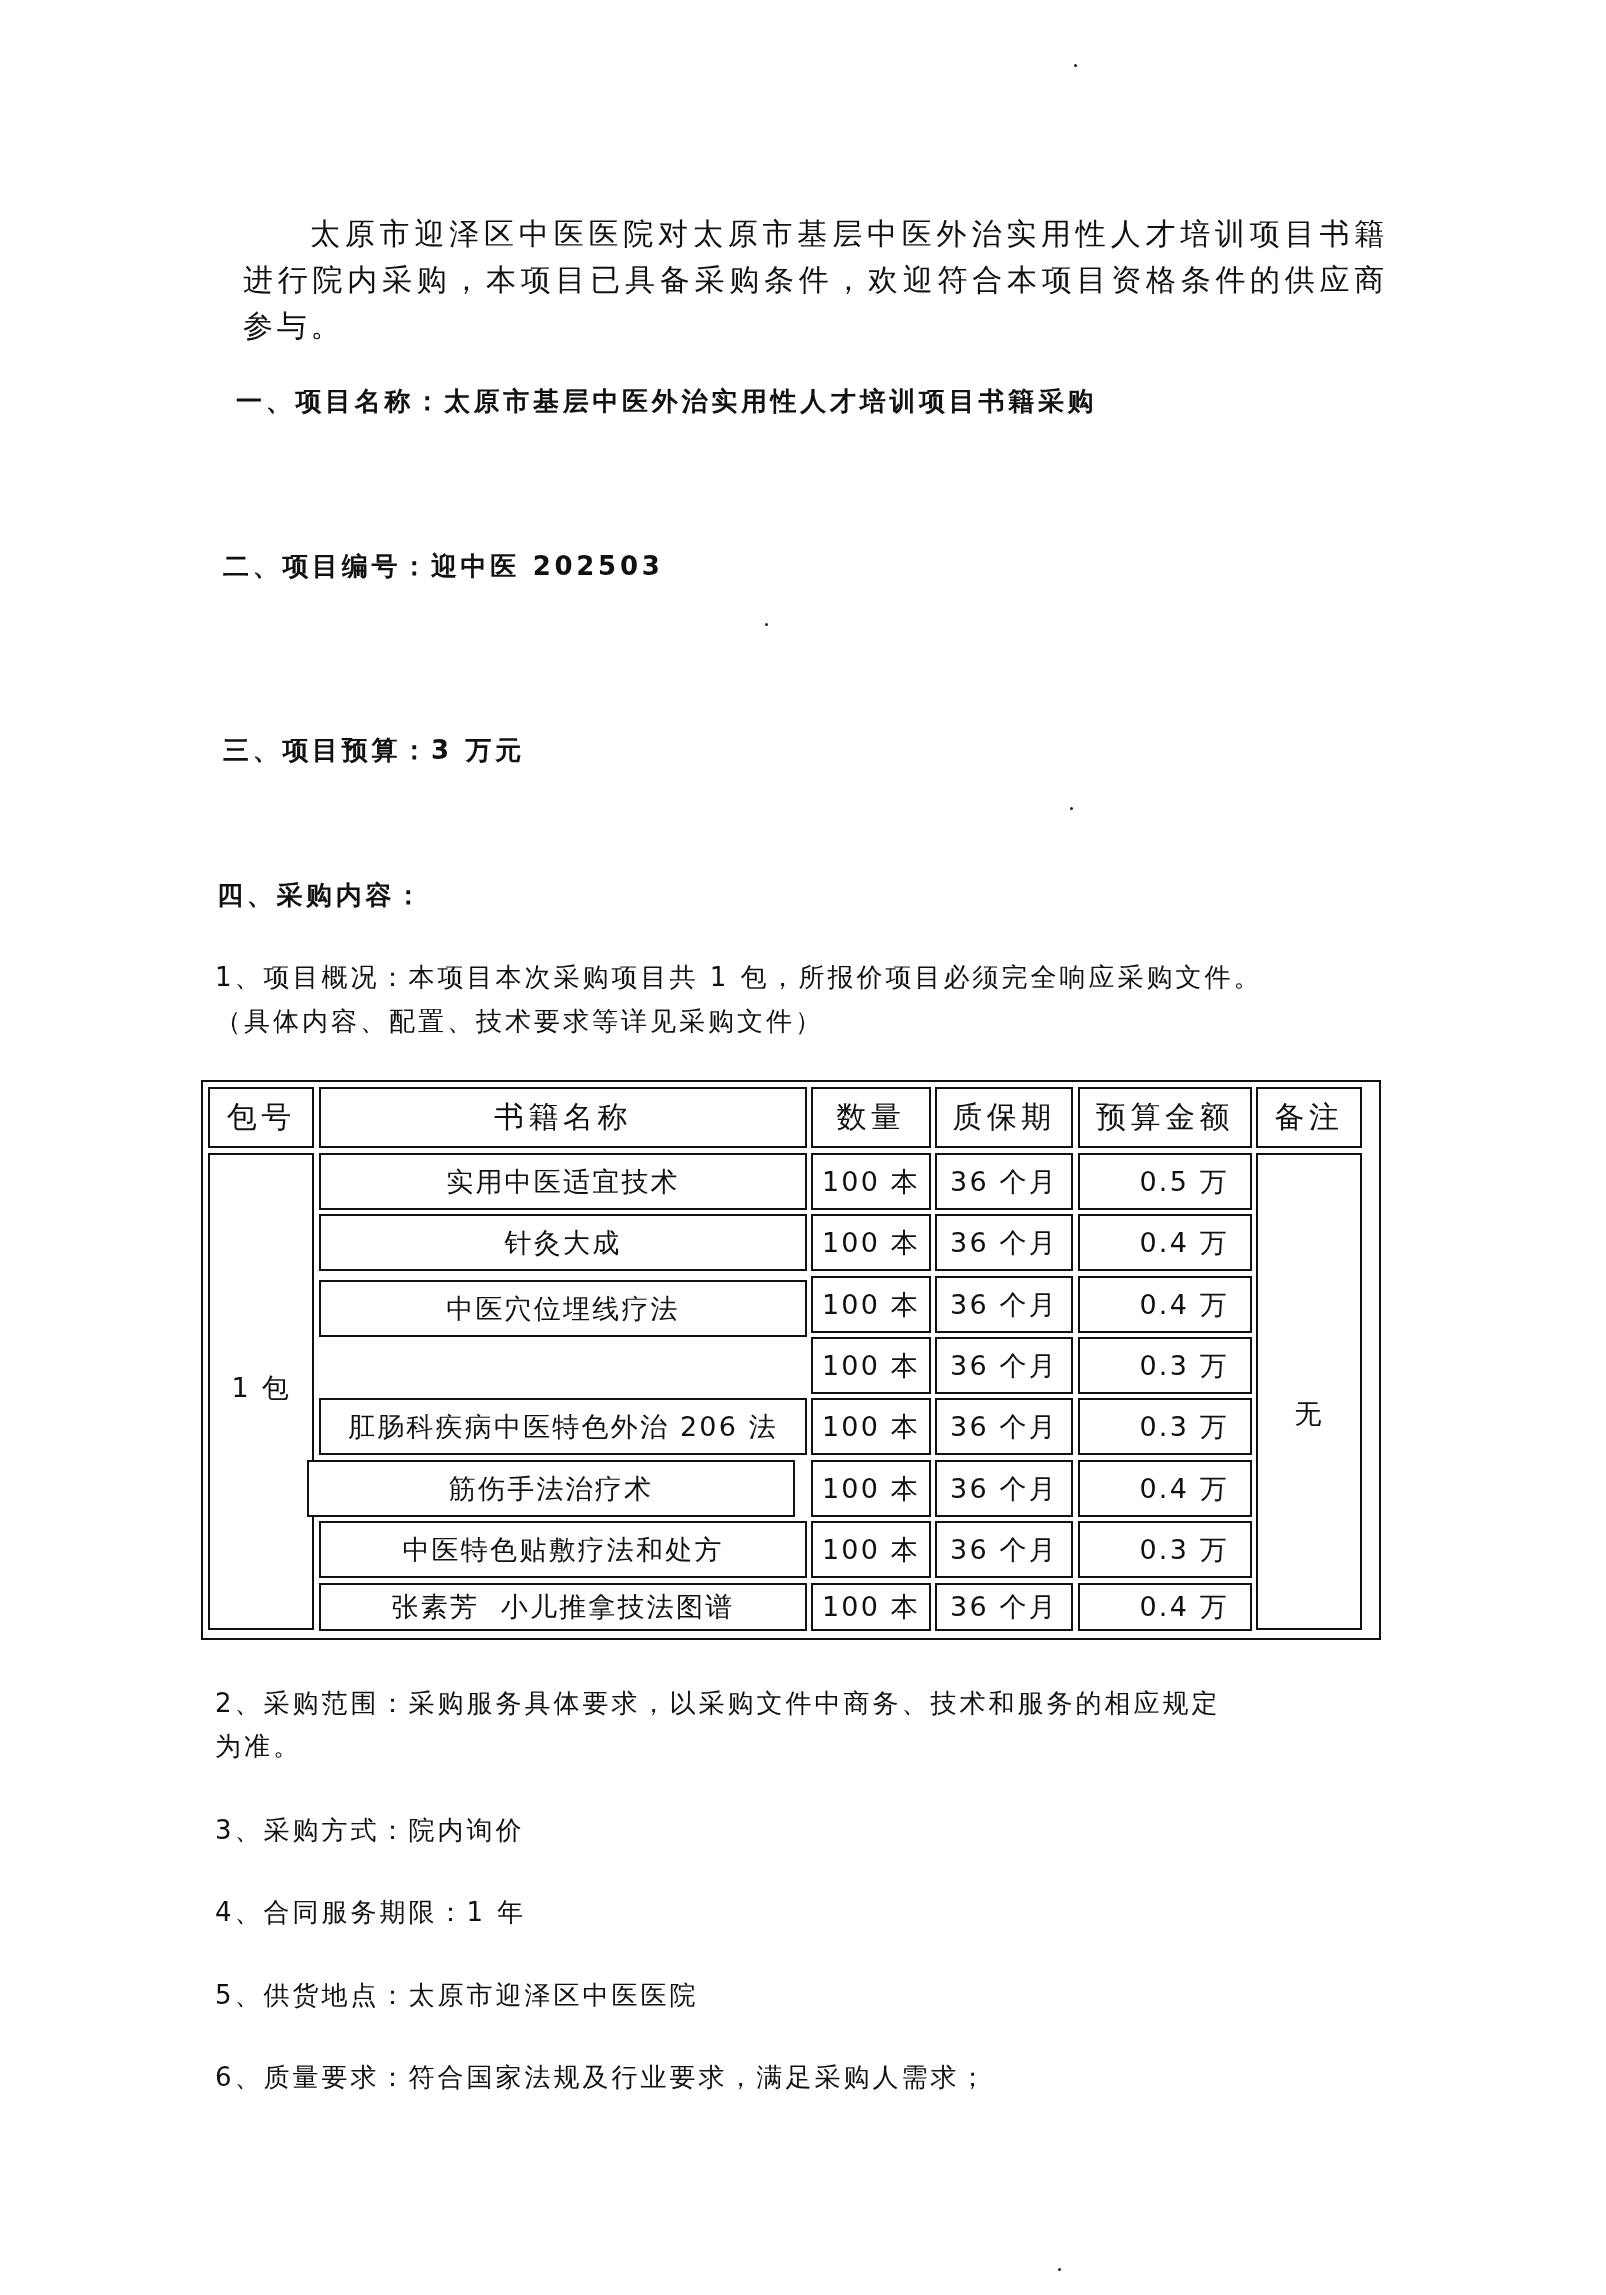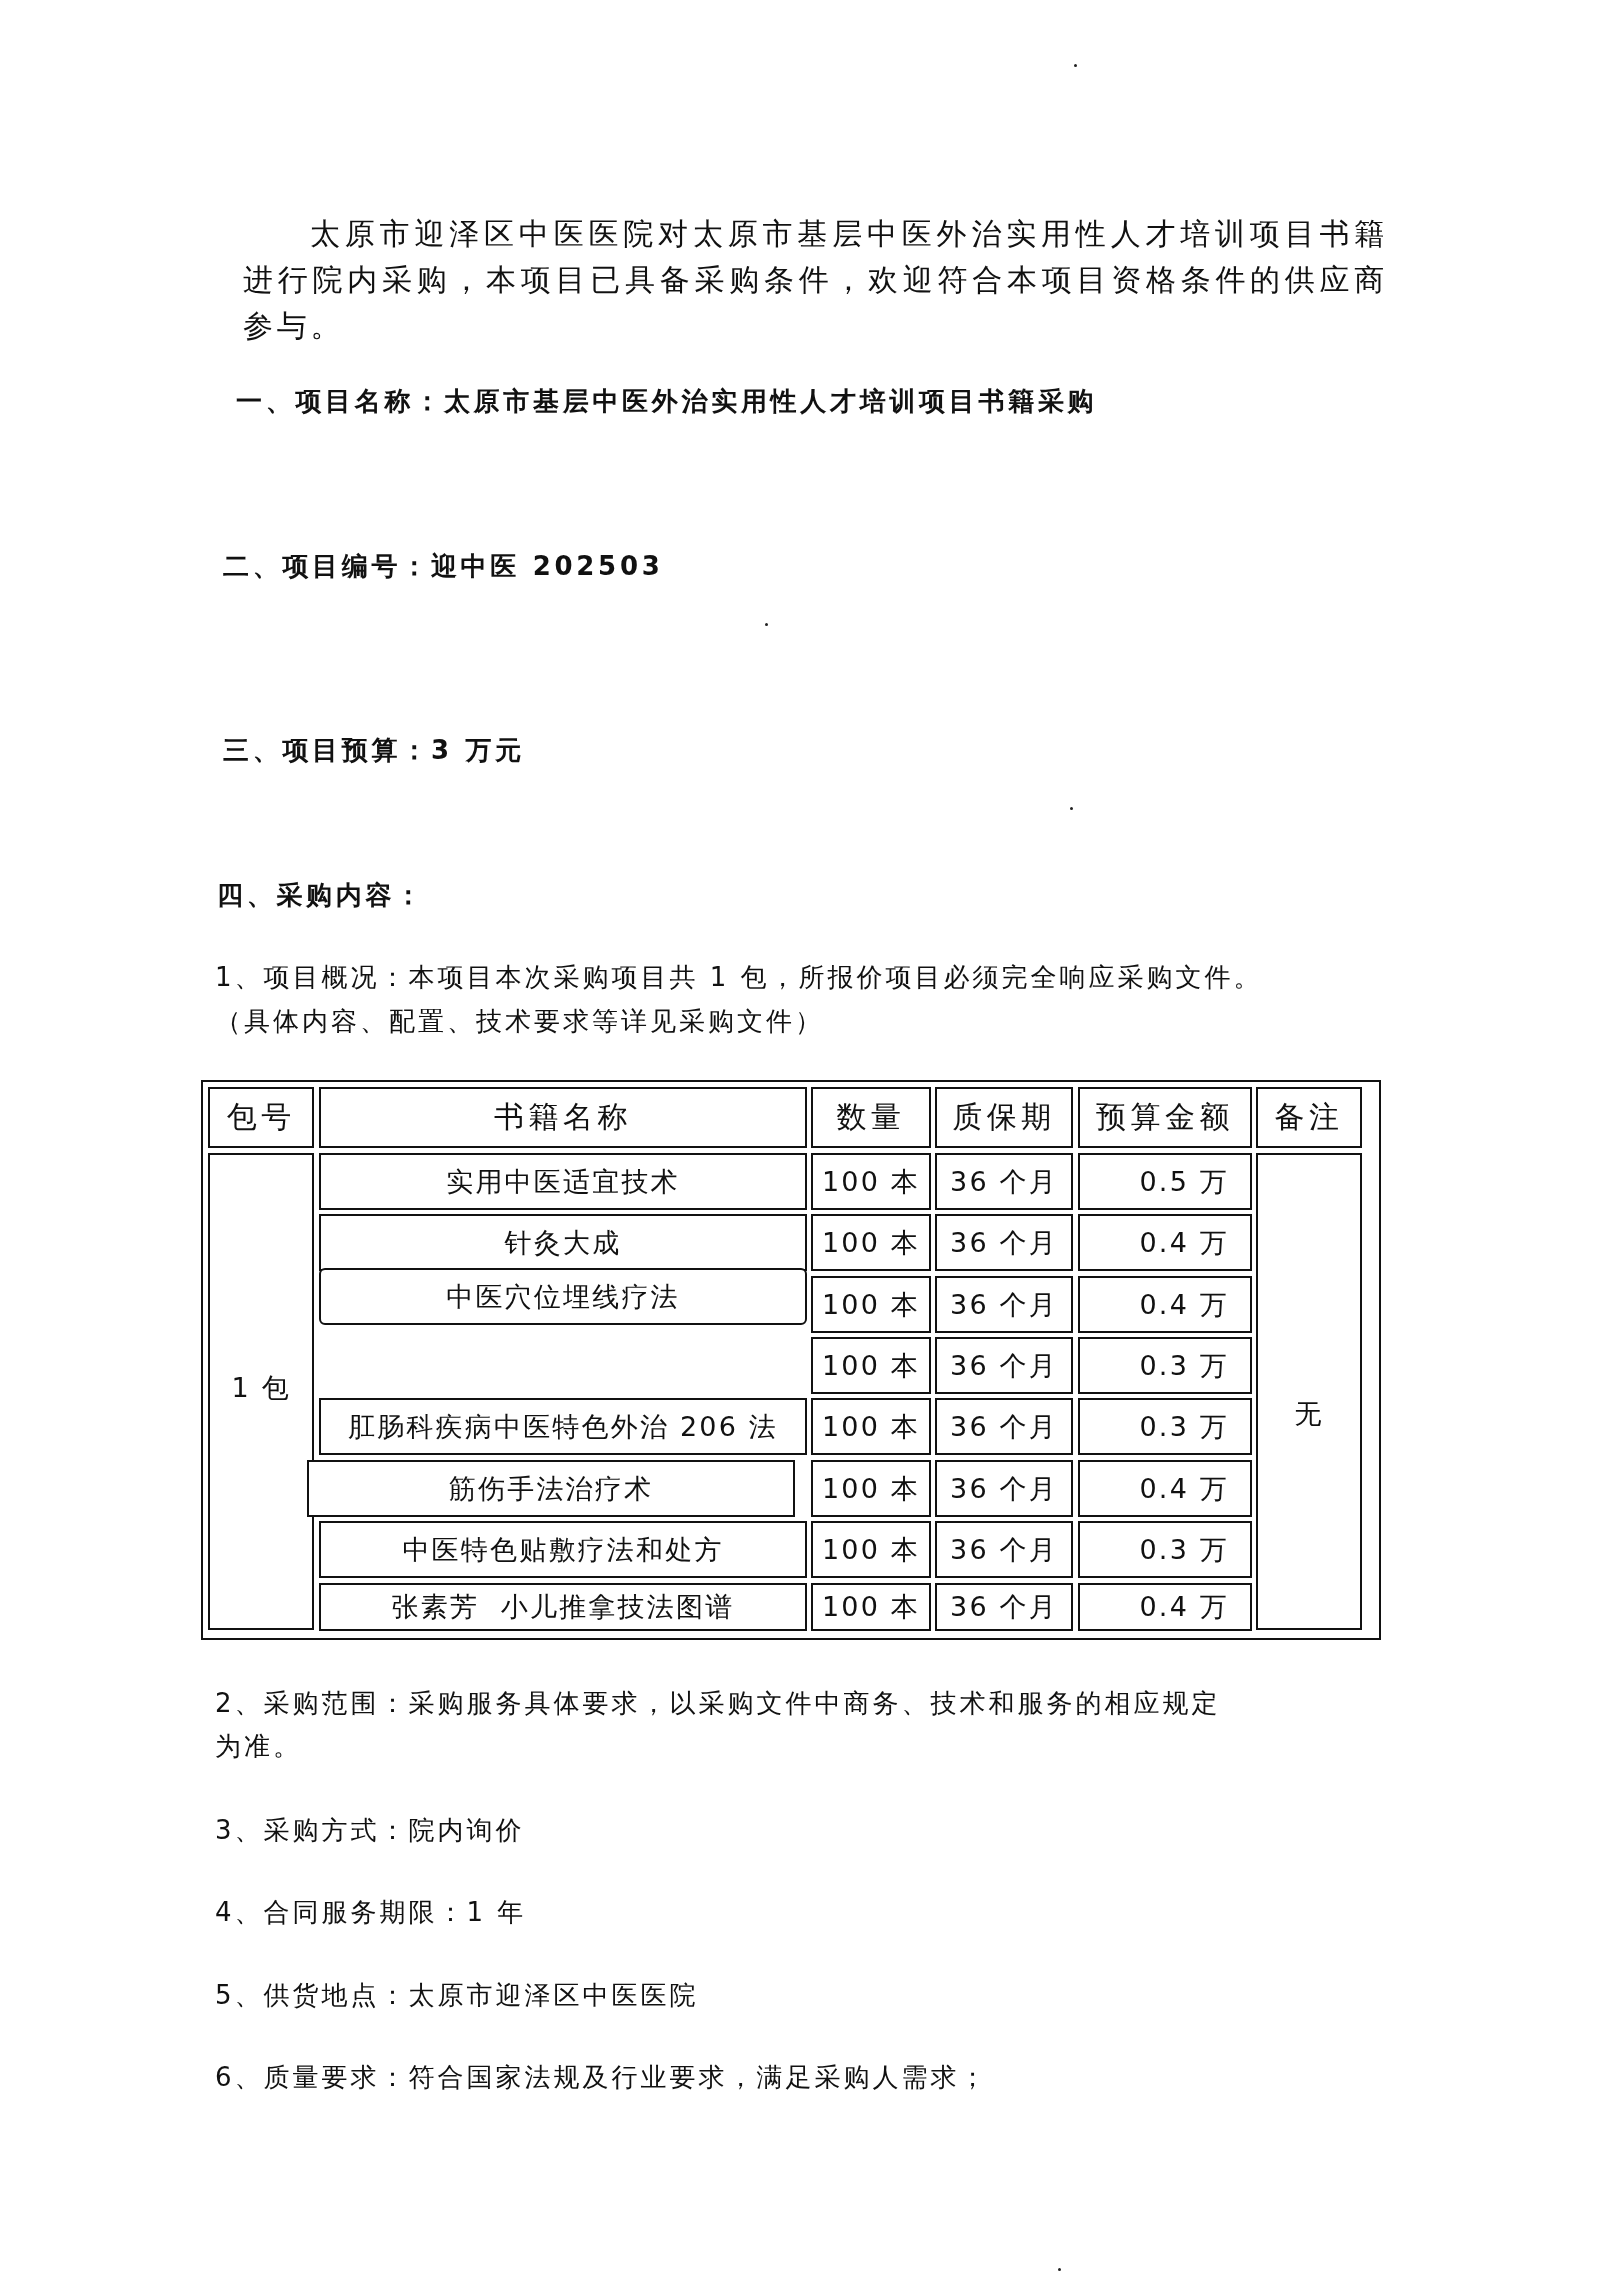--- a/index.html
+++ b/index.html
@@ -67,21 +67,21 @@
   <div class="cell" style="left:116px;top:71px;width:488px;height:57px;">实用中医适宜技术</div>
   <div class="cell" style="left:608px;top:71px;width:120px;height:57px;">100 本</div>
   <div class="cell" style="left:732px;top:71px;width:138px;height:57px;">36 个月</div>
   <div class="cell right" style="left:875px;top:71px;width:174px;height:57px;">0.5 万</div>
 
   <div class="cell" style="left:116px;top:132px;width:488px;height:57px;">针灸大成</div>
   <div class="cell" style="left:608px;top:132px;width:120px;height:57px;">100 本</div>
   <div class="cell" style="left:732px;top:132px;width:138px;height:57px;">36 个月</div>
   <div class="cell right" style="left:875px;top:132px;width:174px;height:57px;">0.4 万</div>
 
-  <div class="cell" style="left:116px;top:186px;width:488px;height:57px;border-radius:6px;">中医穴位埋线疗法</div>
+  <div class="cell" style="left:116px;top:198px;width:488px;height:57px;">中医穴位埋线疗法</div>
   <div class="cell" style="left:608px;top:194px;width:120px;height:57px;">100 本</div>
   <div class="cell" style="left:732px;top:194px;width:138px;height:57px;">36 个月</div>
   <div class="cell right" style="left:875px;top:194px;width:174px;height:57px;">0.4 万</div>
 
   <div class="cell" style="left:608px;top:255px;width:120px;height:57px;">100 本</div>
   <div class="cell" style="left:732px;top:255px;width:138px;height:57px;">36 个月</div>
   <div class="cell right" style="left:875px;top:255px;width:174px;height:57px;">0.3 万</div>
 
   <div class="cell" style="left:116px;top:316px;width:488px;height:57px;">肛肠科疾病中医特色外治 206 法</div>
   <div class="cell" style="left:608px;top:316px;width:120px;height:57px;">100 本</div>

